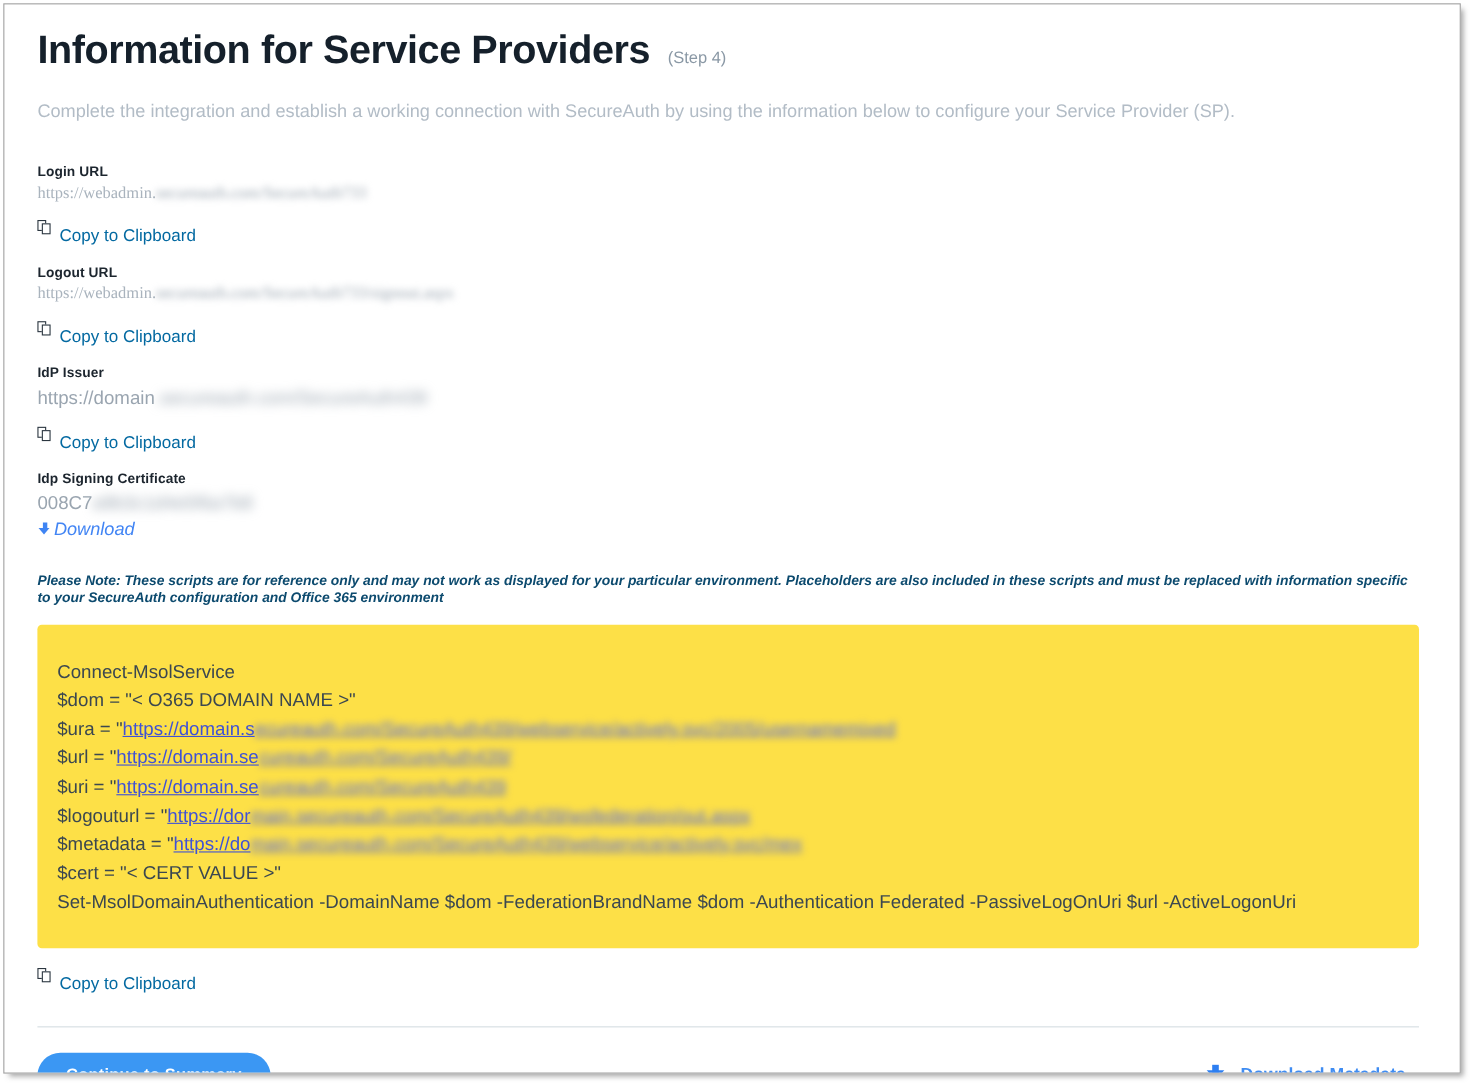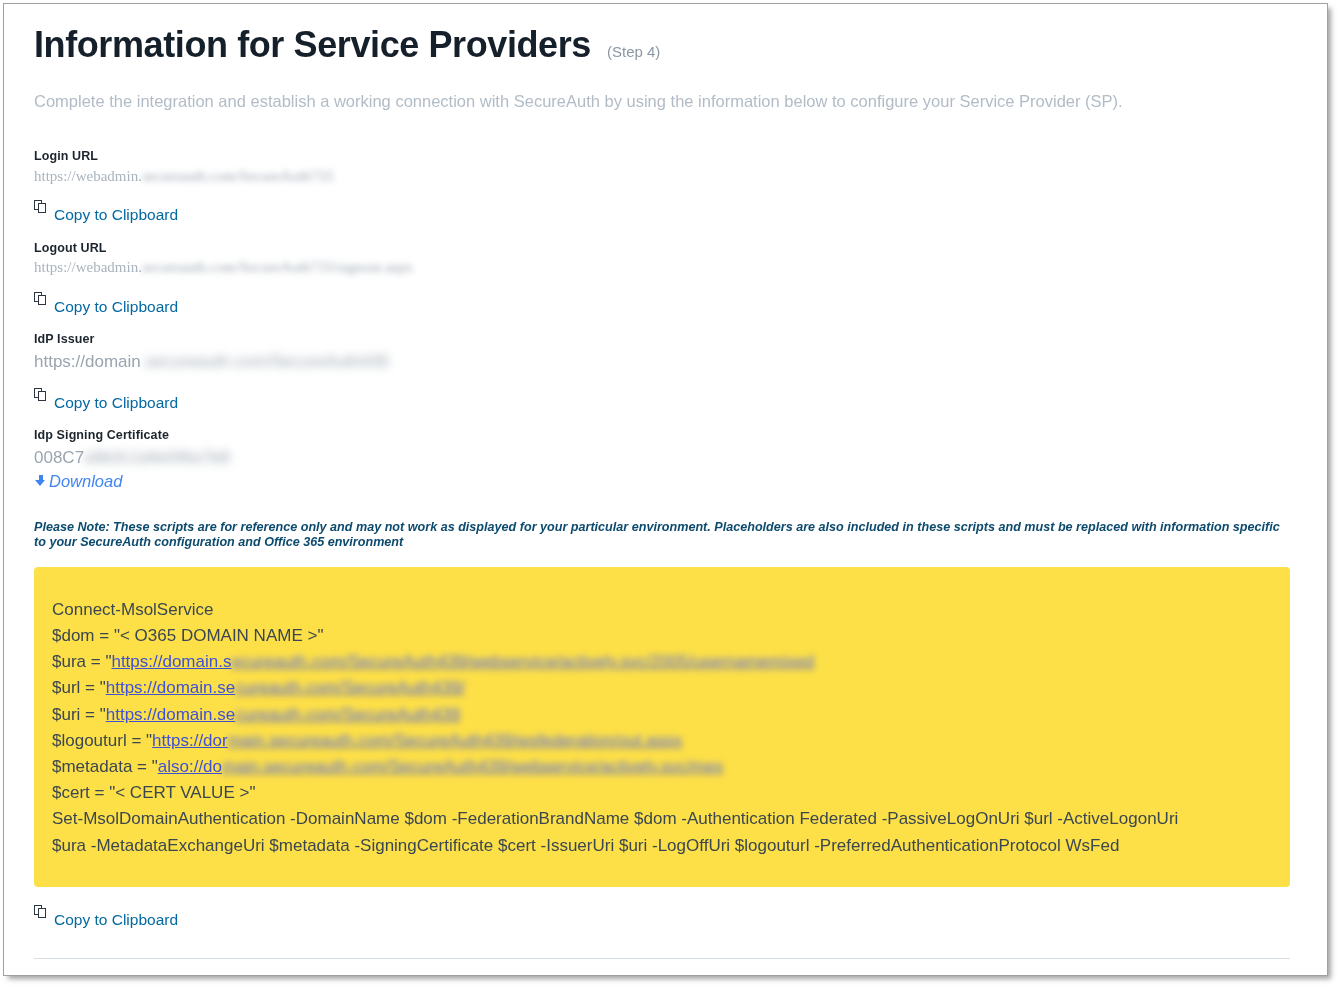--- a/index.html
+++ b/index.html
@@ -340,24 +340,23 @@
     <div class="note">Please Note: These scripts are for reference only and may not work as displayed for your particular environment. Placeholders are also included in these scripts and must be replaced with information specific to your SecureAuth configuration and Office 365 environment</div>
 
     <div class="script-box">
       <div id="script-lines">
           <div class="script-line">Connect-MsolService</div>
           <div class="script-line">$dom = "&lt; O365 DOMAIN NAME &gt;"</div>
           <div class="script-line"><span>$ura = "</span><span class="lnk"><span>https://domain.s</span><span class="redact">ecureauth.com/SecureAuth439/webservice/actively.svc/2005/usernamemixed</span></span></div>
           <div class="script-line"><span>$url = "</span><span class="lnk"><span>https://domain.se</span><span class="redact">cureauth.com/SecureAuth439/</span></span></div>
           <div class="script-line"><span>$uri = "</span><span class="lnk"><span>https://domain.se</span><span class="redact">cureauth.com/SecureAuth439</span></span></div>
           <div class="script-line"><span>$logouturl = "</span><span class="lnk"><span>https://dor</span><span class="redact">main.secureauth.com/SecureAuth439/wsfederation/out.aspx</span></span></div>
-          <div class="script-line"><span>$metadata = "</span><span class="lnk"><span>also://do</span><span class="redact">main.secureauth.com/SecureAuth439/webservice/actively.svc/mex</span></span></div>
+          <div class="script-line"><span>$metadata = "</span><span class="lnk"><span>https://do</span><span class="redact">main.secureauth.com/SecureAuth439/webservice/actively.svc/mex</span></span></div>
           <div class="script-line">$cert = "&lt; CERT VALUE &gt;"</div>
           <div class="script-line">Set-MsolDomainAuthentication -DomainName $dom -FederationBrandName $dom -Authentication Federated -PassiveLogOnUri $url -ActiveLogonUri</div>
-          <div class="script-line">$ura -MetadataExchangeUri $metadata -SigningCertificate $cert -IssuerUri $uri -LogOffUri $logouturl -PreferredAuthenticationProtocol WsFed</div>
         </div>
     </div>
 
     <div class="action-link copy-bottom">
       <span class="copy-icon"></span>
       <span class="label">Copy to Clipboard</span>
     </div>
 
     <div class="divider"></div>
 

